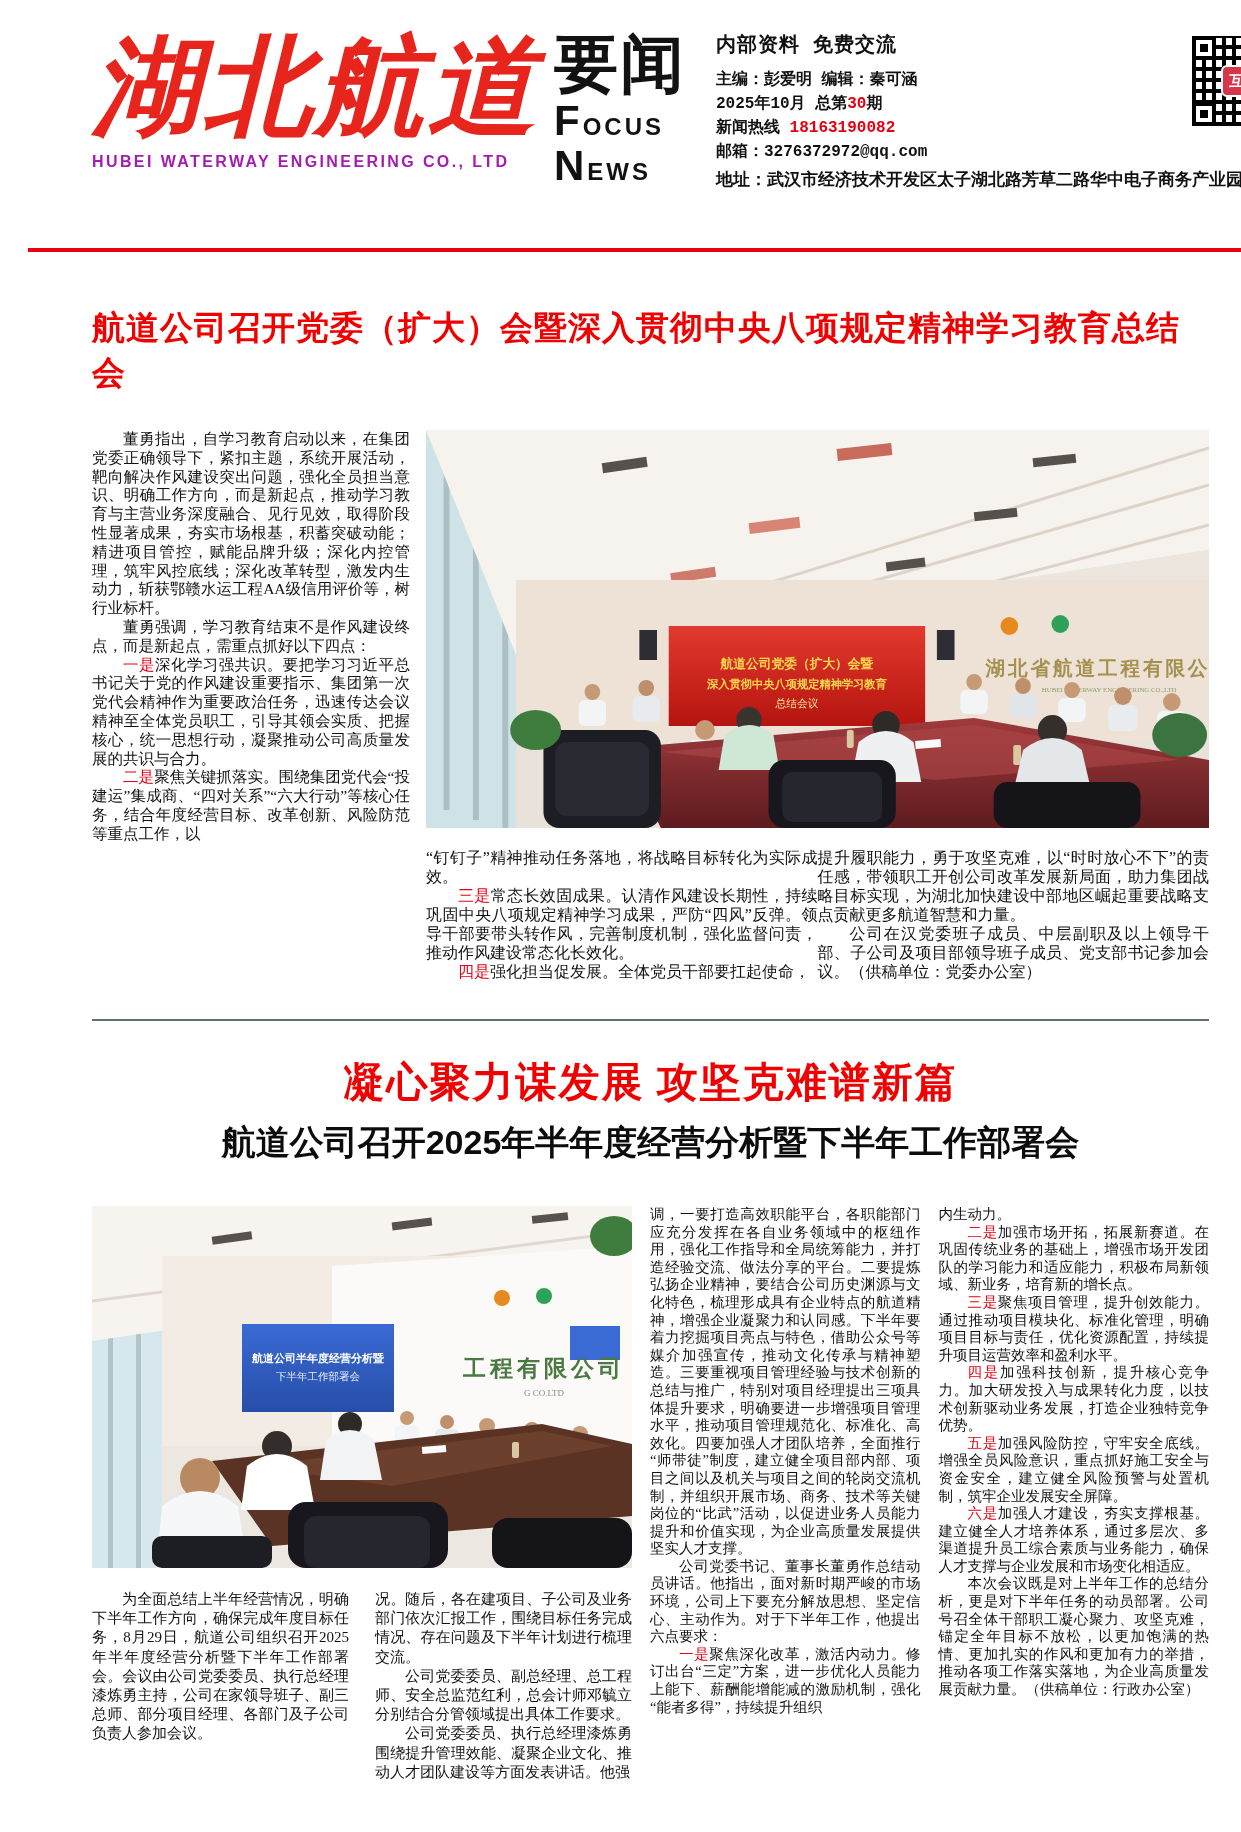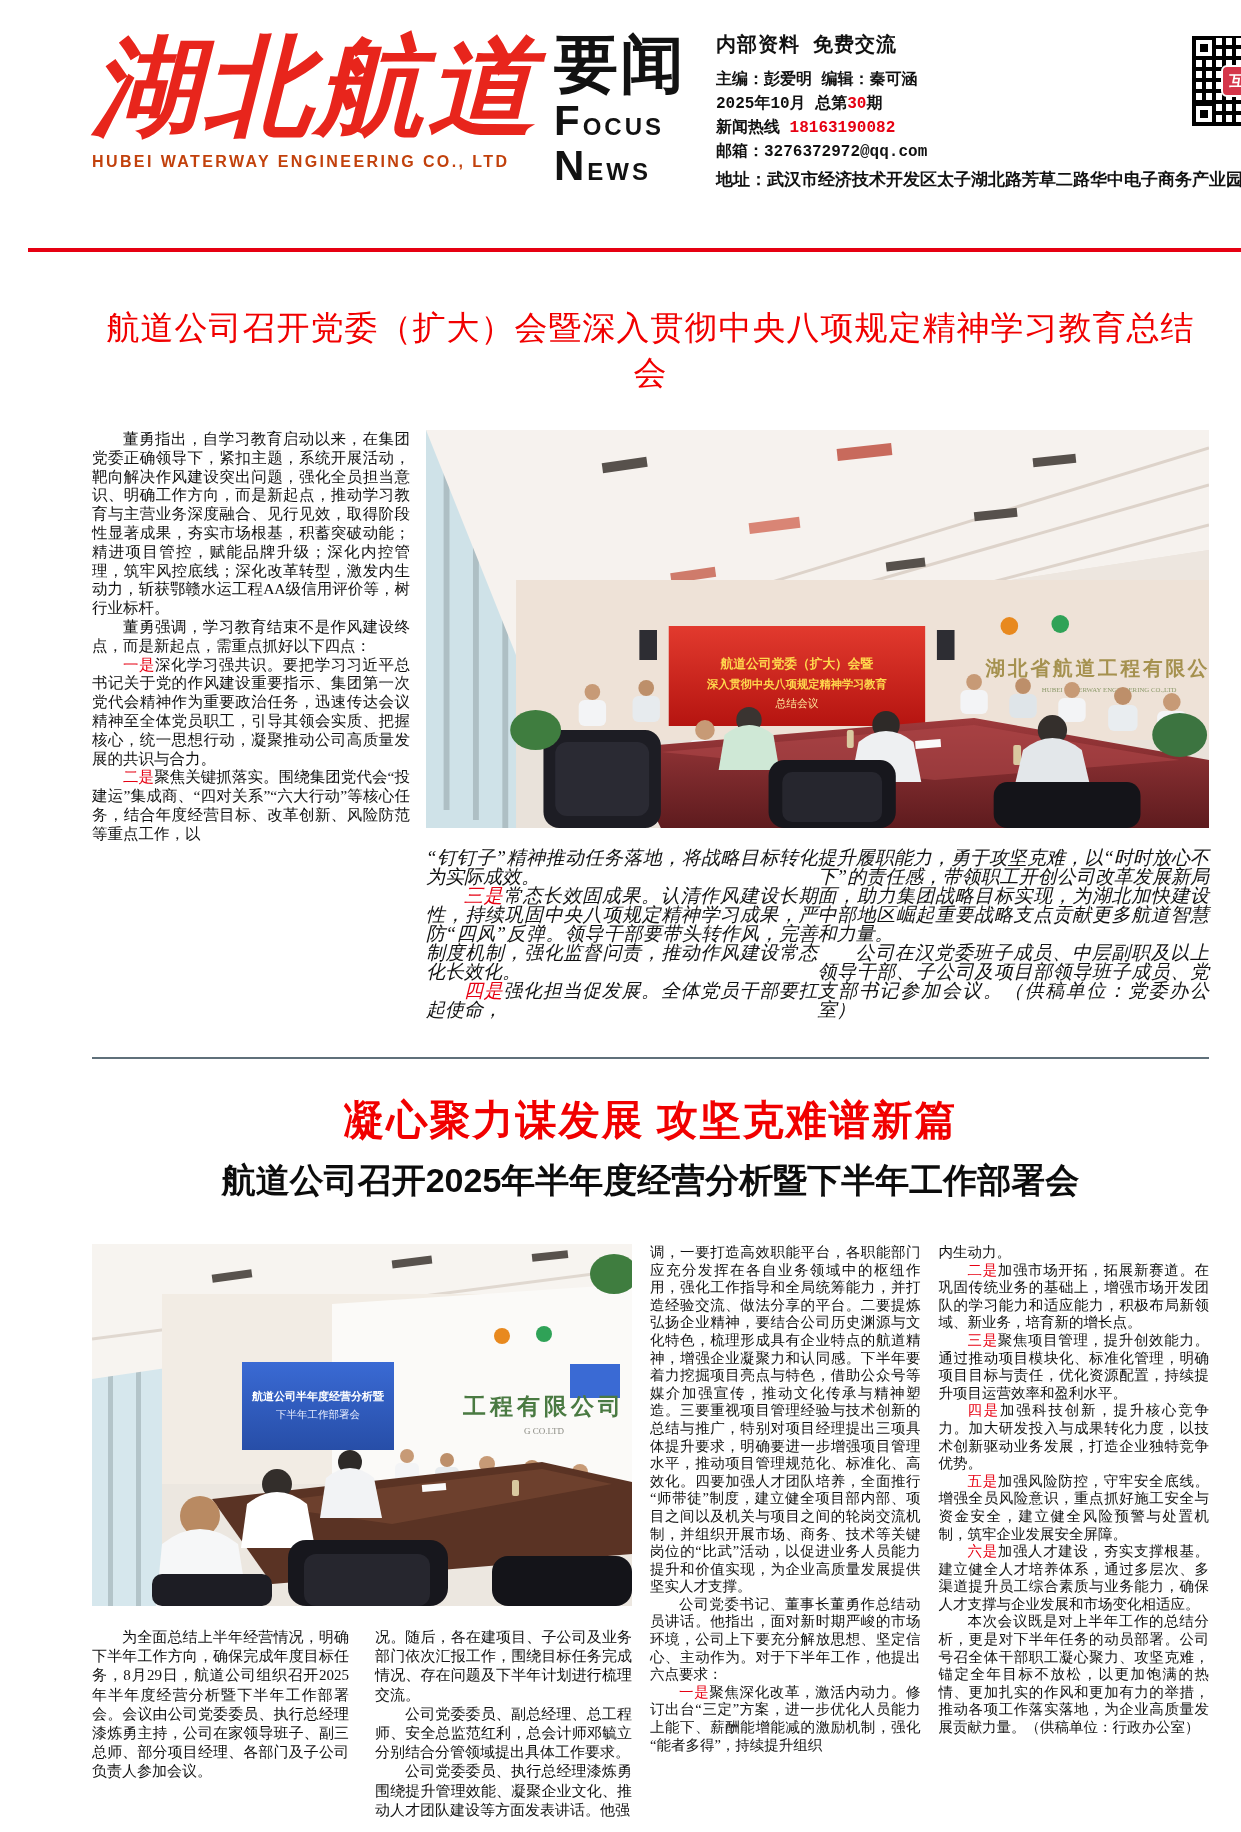--- a/index.html
+++ b/index.html
@@ -6,21 +6,21 @@
   .page{width:1241px;height:1832px;background:#fff;overflow:hidden;position:relative;
         font-family:"Liberation Serif","DejaVu Serif",serif;color:#111;padding-left:28px;}
   .pad{padding-left:64px;padding-right:60px;}
 
   
   .masthead{display:flex;align-items:flex-start;padding-top:30px;height:196px;}
   .logo-block{width:462px;flex:0 0 auto;}
   .logo-script{font-family:"DejaVu Serif","Liberation Serif",serif;font-style:italic;font-weight:900;
                color:#e8251c;font-size:108px;line-height:1.05;letter-spacing:4px;white-space:nowrap;
                transform:scaleY(1.0);}
-  .logo-sub{color:#c2410c;font-family:"Liberation Sans","DejaVu Sans",sans-serif;
+  .logo-sub{color:#a21caf;font-family:"Liberation Sans","DejaVu Sans",sans-serif;
             font-size:16px;font-weight:700;letter-spacing:2.4px;margin-top:10px;white-space:nowrap;}
   .focus-block{width:148px;flex:0 0 auto;margin-top:2px;}
   .focus-cn{font-family:Liberation Sans, sans-serif;font-weight:900;font-size:64px;
             line-height:1.0;letter-spacing:2px;color:#121212;}
   .focus-en{font-family:"Liberation Sans","DejaVu Sans",sans-serif;font-weight:900;color:#121212;
             font-size:24px;line-height:.92;letter-spacing:3px;margin-top:6px;}
   .focus-en .big{font-size:42px;}
   .mast-right{flex:1 1 auto;margin-left:14px;margin-top:4px;}
   .mast-top{display:flex;align-items:flex-start;}
   .mast-info{flex:1 1 auto;font-family:Liberation Mono, monospace;}
@@ -42,29 +42,29 @@
             width:28px;height:28px;background:#d5364a;border:2px solid #fff;border-radius:6px;
             color:#fff;font-family:"Liberation Sans",sans-serif;font-weight:900;font-size:15px;
             display:flex;align-items:center;justify-content:center;}
 
   .red-rule{height:4px;background:#e60012;margin-top:22px;}
 
   
   .para{margin:0;text-align:justify;text-indent:2em;}
   .noind{text-indent:0;}
   .lead{color:#e60012;}
-  .a-title{font-family:"Liberation Sans","DejaVu Sans",sans-serif;font-weight:400;color:#f10000;
-           font-size:33px;text-align:center;margin:54px 0 34px 0;letter-spacing:1px;}
+  .a-title{font-family:"Liberation Sans","DejaVu Sans",sans-serif;font-weight:700;color:#f10000;
+           font-size:33px;margin:54px 0 34px 0;letter-spacing:1px;}
   .article-divider{border:none;border-top:2px solid #5f707a;margin:38px 0 0 0;}
 
   
   .a1-body{display:grid;grid-template-columns:318px 1fr;column-gap:16px;}
   .a1-col1{font-size:15.5px;line-height:18.8px;}
   .a1-right .photo-wrap{width:100%;}
-  .a1-under{display:flex;margin-top:20px;font-size:19px;line-height:19px;font-style:italic;}
+  .a1-under{display:flex;margin-top:20px;font-size:16px;line-height:19px;}
   .a1-under > div{flex:1 1 0;}
 
   
   .a2-headline{font-family:"Liberation Serif","DejaVu Serif",serif;font-weight:900;color:#f10000;
                font-size:41px;text-align:center;margin:34px 0 8px 0;letter-spacing:2px;}
   .a2-subtitle{font-family:"Liberation Sans","DejaVu Sans",sans-serif;font-weight:900;color:#0c0c0c;
                font-size:34px;text-align:center;margin:10px 0 40px 0;}
   .a2-body{display:grid;grid-template-columns:540px 1fr 1fr;column-gap:18px;}
   .a2-left .photo-wrap{width:100%;}
   .a2-under{display:flex;gap:26px;margin-top:22px;font-size:15px;line-height:19.2px;}

